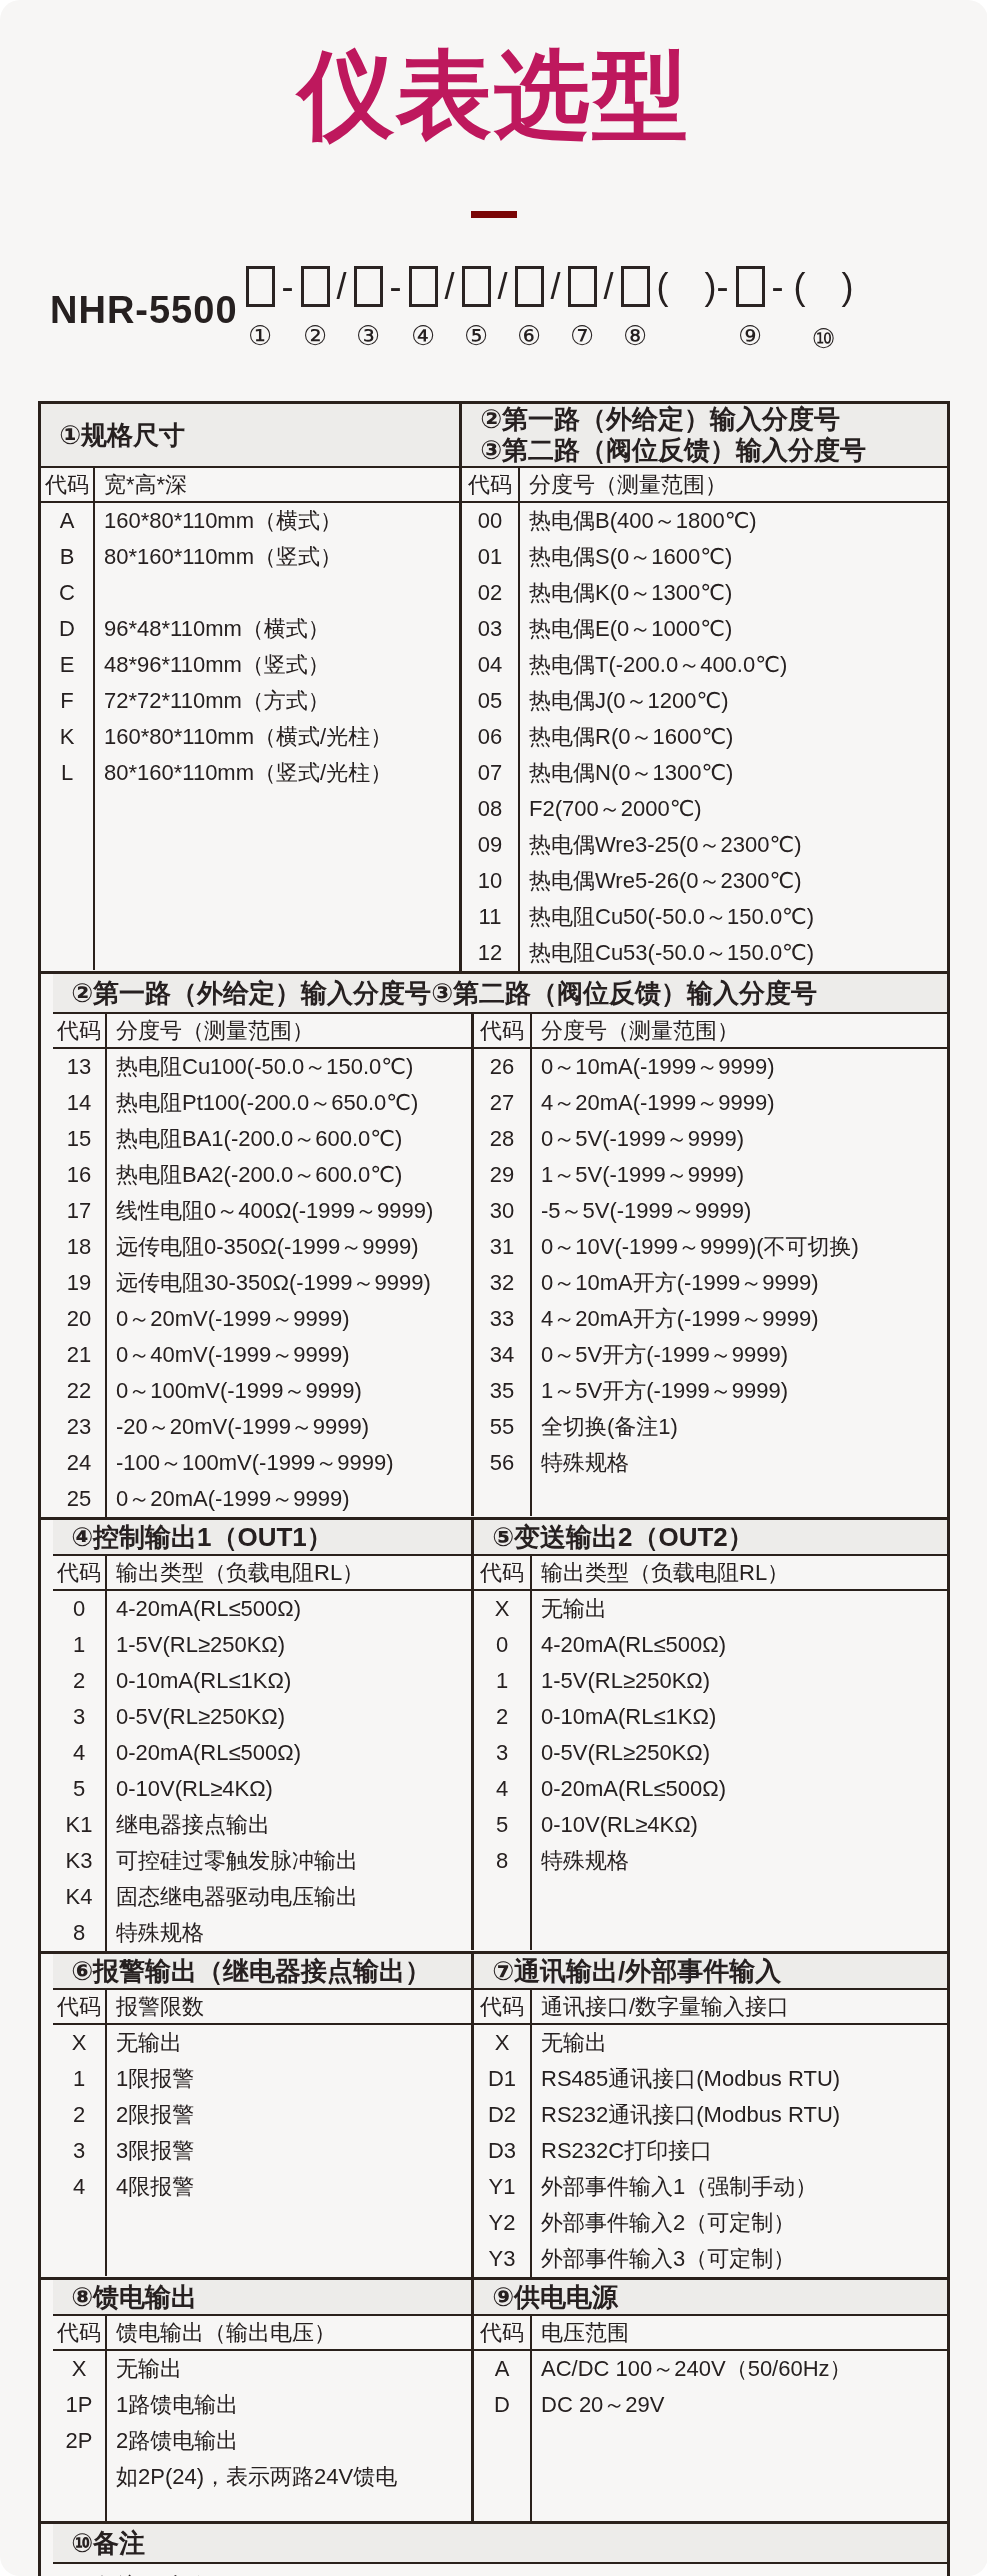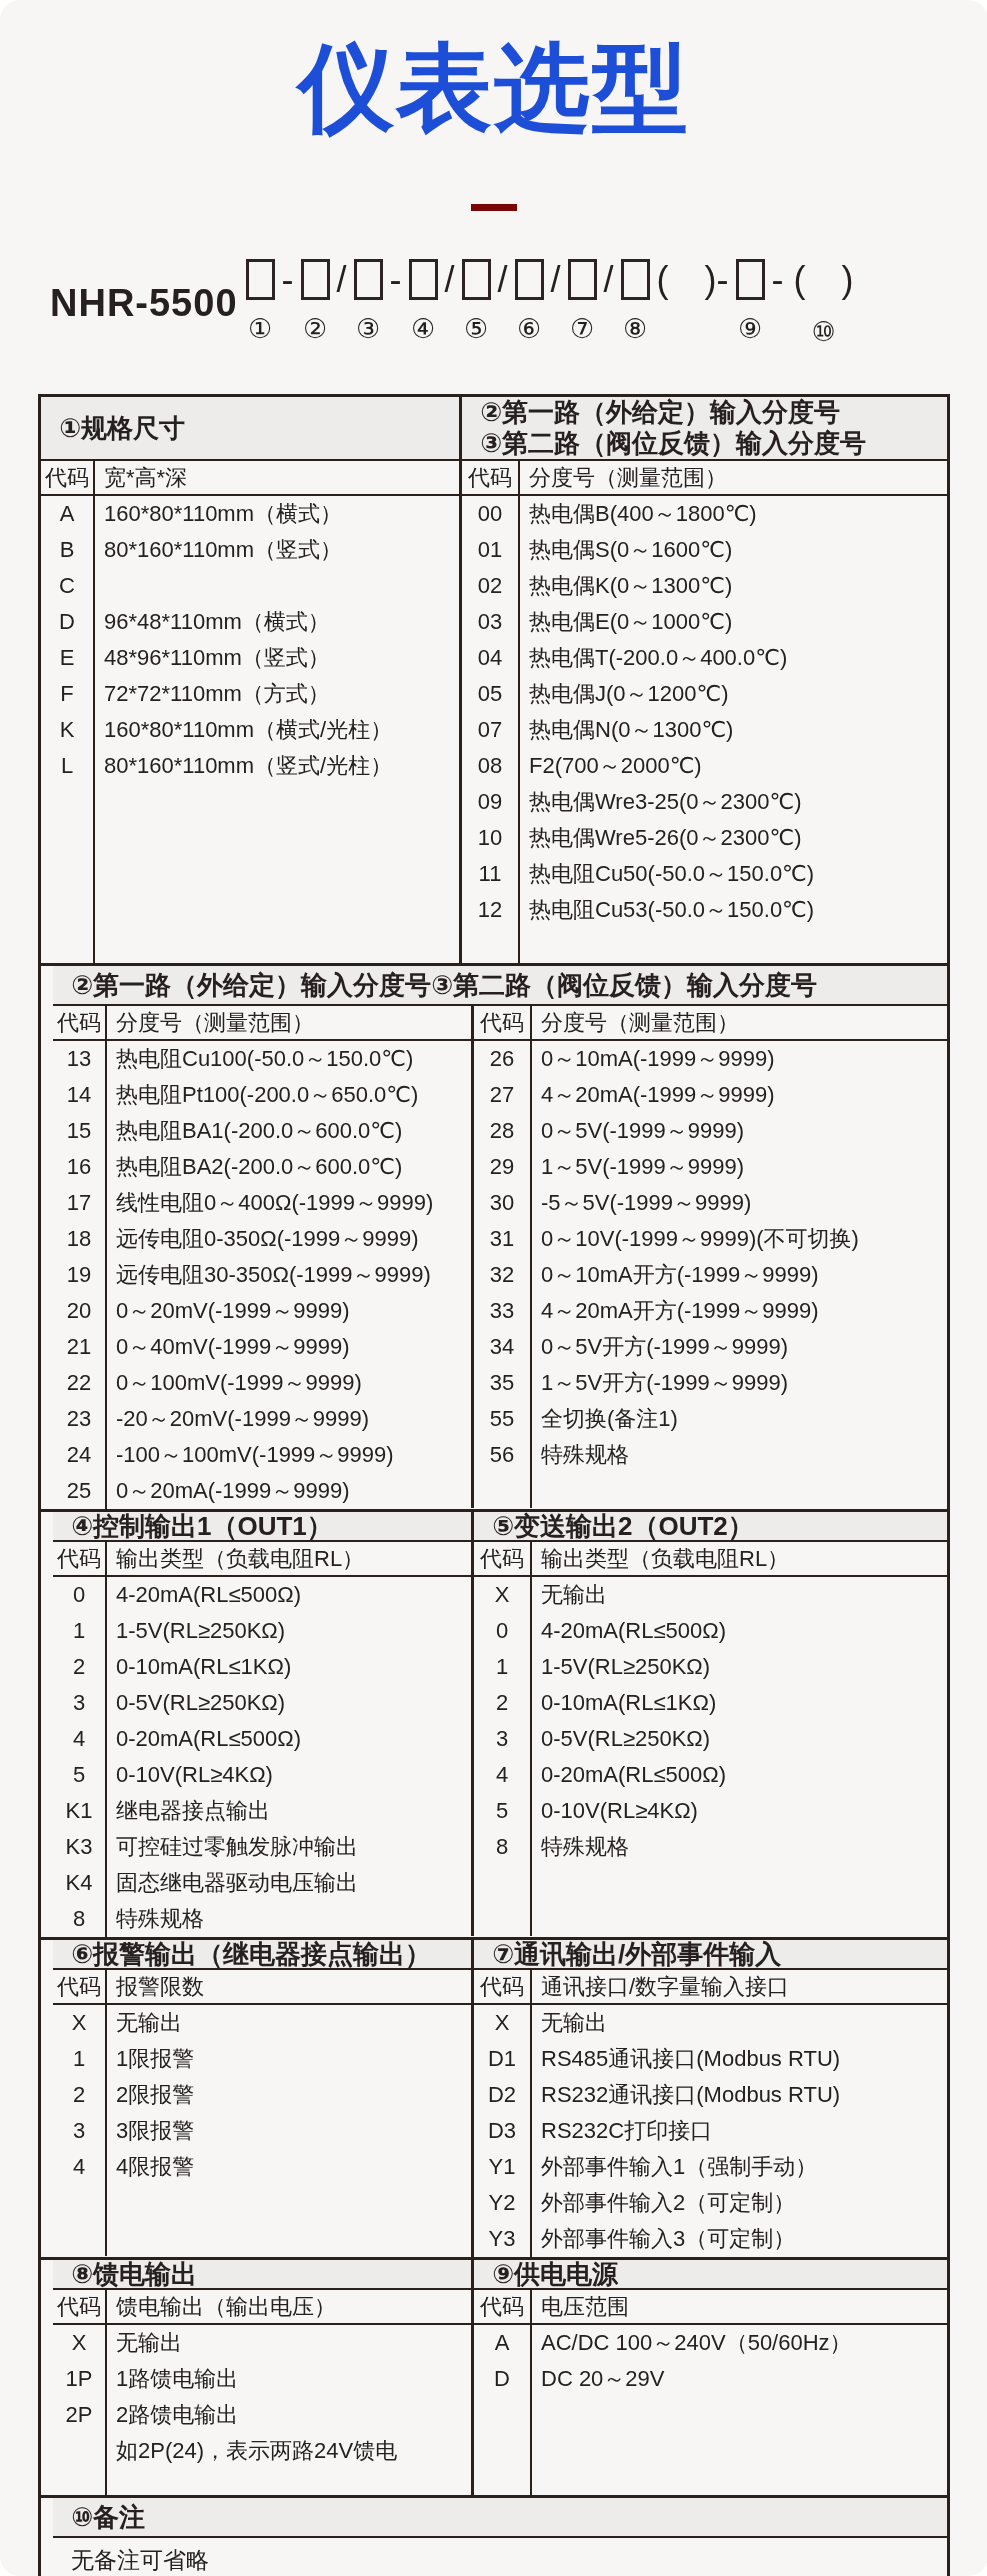--- a/index.html
+++ b/index.html
@@ -9,22 +9,22 @@
     --ink:#262020;
   }
   *{box-sizing:border-box;margin:0;padding:0;}
   html,body{background:#ffffff;}
   body{font-family:"Liberation Sans","DejaVu Sans",sans-serif;color:var(--ink);}
   .card{
     width:988px;height:2576px;margin:0 auto;background:var(--paper);
     border-radius:20px;overflow:hidden;position:relative;
   }
   .page-title{
-    padding-top:24px;text-align:center;font-size:96px;line-height:128px;
-    font-weight:900;letter-spacing:2px;color:#1d4ed8;
+    padding-top:31px;text-align:center;font-size:96px;line-height:128px;
+    font-weight:900;letter-spacing:2px;color:#be185d;
   }
   .red-divider{width:46px;height:7px;background:#7a0606;margin:52px auto 0;}
   
   .model-area{display:flex;align-items:center;padding-left:50px;margin-top:46px;}
   .model-prefix{font-size:38px;font-weight:700;line-height:46px;margin-right:6px;letter-spacing:1px;}
   .model-tokens{display:flex;align-items:flex-start;}
   .tok{display:flex;flex-direction:column;align-items:center;margin:0 2px;}
   .tok .sym{height:46px;display:flex;align-items:center;justify-content:center;
     font-size:36px;font-weight:500;min-width:14px;}
   .tok .sym.box{width:29px;height:41px;border:3px solid #2b2423;background:transparent;margin-top:2px;}
@@ -37,21 +37,21 @@
     width:100%;height:40px;background:var(--hdr);border-bottom:2px solid var(--line);
     display:flex;align-items:center;padding-left:18px;font-size:26px;font-weight:700;
   }
   .sec-body{display:flex;align-items:flex-start;width:100%;}
   .half{display:flex;flex-direction:column;}
   .half.left{width:418px;--codew:54px;}
   .half.right{flex:1;border-left:3px solid var(--line);--codew:58px;}
   .sec-title{
     background:var(--hdr);border-bottom:2px solid var(--line);
     display:flex;flex-direction:column;justify-content:center;align-items:flex-start;
-    padding-left:18px;height:30px;font-size:26px;font-weight:700;
+    padding-left:18px;height:36px;font-size:26px;font-weight:700;
   }
   .s1 .sec-title{height:64px;}
   .sec-title .t-line{line-height:31px;white-space:nowrap;}
   .subhead{display:grid;grid-template-columns:var(--codew) 1fr;height:35px;
     border-bottom:2px solid var(--line);font-weight:400;font-size:22px;}
   .cell{display:flex;align-items:center;}
   .cell.code{justify-content:center;border-right:2px solid var(--line);text-align:center;}
   .cell.desc{padding-left:9px;white-space:nowrap;overflow:hidden;}
   .rows{flex:1;display:flex;flex-direction:column;}
   .row{display:grid;grid-template-columns:var(--codew) 1fr;height:36px;flex-shrink:0;
@@ -230,20 +230,24 @@
               </div>
               <div class="row">
                 <div class="cell code">04</div>
                 <div class="cell desc">热电偶T(-200.0～400.0℃)</div>
               </div>
               <div class="row">
                 <div class="cell code">05</div>
                 <div class="cell desc">热电偶J(0～1200℃)</div>
               </div>
               <div class="row">
+                <div class="cell code">06</div>
+                <div class="cell desc">热电偶R(0～1600℃)</div>
+              </div>
+              <div class="row">
                 <div class="cell code">07</div>
                 <div class="cell desc">热电偶N(0～1300℃)</div>
               </div>
               <div class="row">
                 <div class="cell code">08</div>
                 <div class="cell desc">F2(700～2000℃)</div>
               </div>
               <div class="row">
                 <div class="cell code">09</div>
                 <div class="cell desc">热电偶Wre3-25(0～2300℃)</div>

